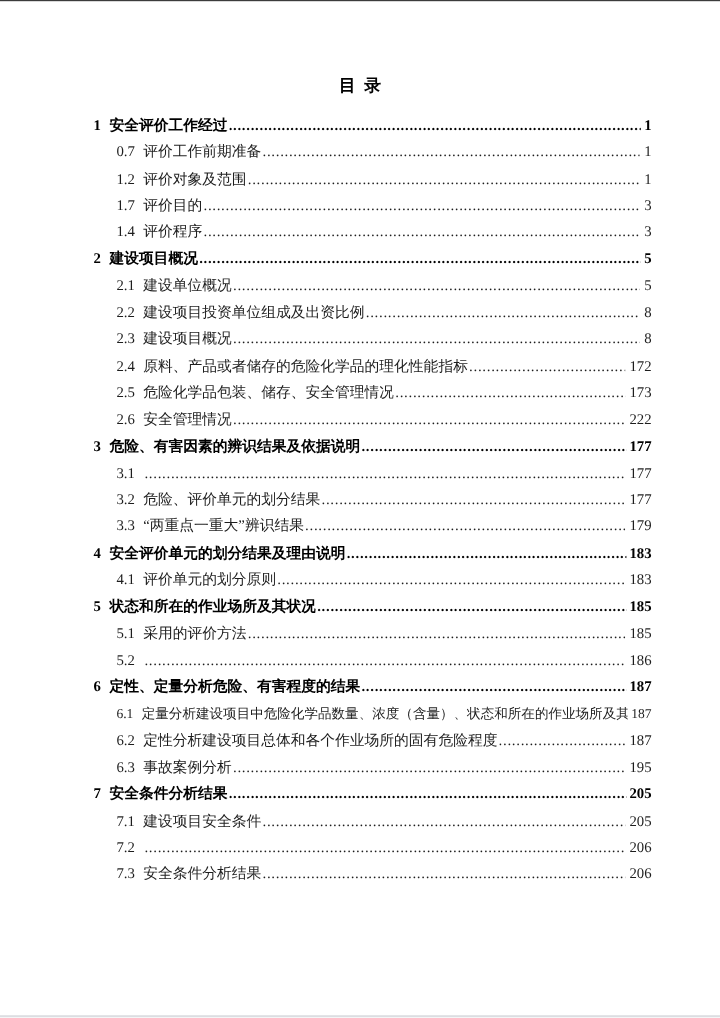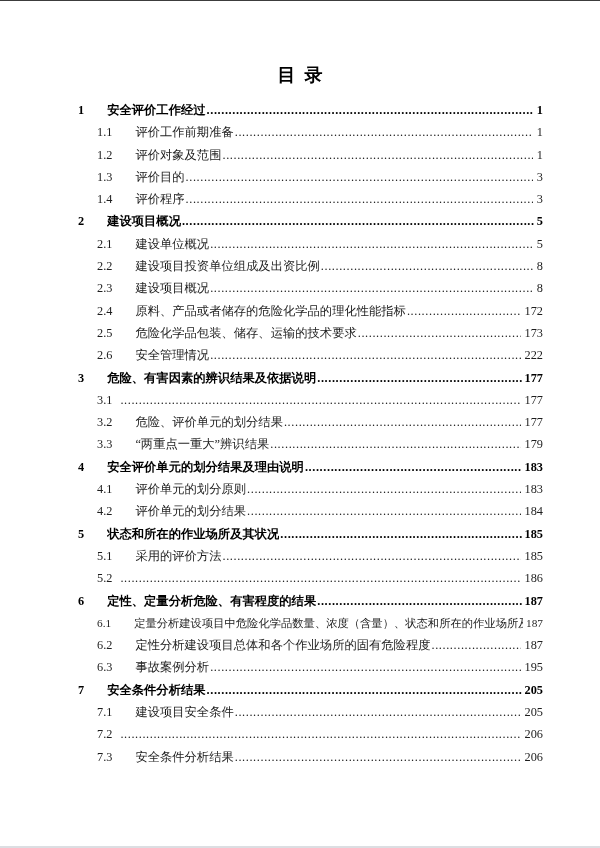--- a/index.html
+++ b/index.html
@@ -14,39 +14,39 @@
     box-sizing: border-box;
     width: 600px; height: 848px;
     border-top: 1px solid #3c3c3c;
     border-bottom: 2px solid #dcdee2;
     background: #ffffff;
   }
   .page-title {
     margin: 0;
     padding-top: 62px;
     text-align: center;
-    font-size: 18px;
+    font-size: 14px;
     font-weight: bold;
     color: #000;
     white-space: pre;
   }
   .toc {
     margin: 12px 57px 0 78px;
   }
   .toc-row {
     display: flex;
     align-items: baseline;
     line-height: 22.3px;
     font-size: 12.3px;
     white-space: nowrap;
   }
   .lvl1 { font-weight: bold; color: #000; }
   .lvl2 { padding-left: 19px; color: #1d1d1d; }
   .toc-num { flex: 0 0 auto; margin-right: 7px; }
-  .toc-label { flex: 0 1 auto; overflow: hidden; margin-left: 16px; }
+  .toc-label { flex: 0 1 auto; overflow: hidden; }
   .toc-dots {
     flex: 1 1 0;
     min-width: 0;
     overflow: hidden;
     margin: 0 1px;
   }
   .toc-dots::after {
     content: "..........................................................................................................................................................................................................................................................................";
     letter-spacing: 0.6px;
   }
@@ -60,33 +60,33 @@
 <div class="page">
   <h1 class="page-title">目  录</h1>
   <div class="toc" id="toc-list">
       <div class="toc-row lvl1">
     <span class="toc-num">1</span>
     <span class="toc-label">安全评价工作经过</span>
     <span class="toc-dots"></span>
     <span class="toc-page">1</span>
   </div>
       <div class="toc-row lvl2">
-    <span class="toc-num">1.1</span>
+    <span class="toc-num">0.7</span>
     <span class="toc-label">评价工作前期准备</span>
     <span class="toc-dots"></span>
     <span class="toc-page">1</span>
   </div>
       <div class="toc-row lvl2">
     <span class="toc-num">1.2</span>
     <span class="toc-label">评价对象及范围</span>
     <span class="toc-dots"></span>
     <span class="toc-page">1</span>
   </div>
       <div class="toc-row lvl2">
-    <span class="toc-num">1.3</span>
+    <span class="toc-num">1.7</span>
     <span class="toc-label">评价目的</span>
     <span class="toc-dots"></span>
     <span class="toc-page">3</span>
   </div>
       <div class="toc-row lvl2">
     <span class="toc-num">1.4</span>
     <span class="toc-label">评价程序</span>
     <span class="toc-dots"></span>
     <span class="toc-page">3</span>
   </div>
@@ -115,21 +115,21 @@
     <span class="toc-page">8</span>
   </div>
       <div class="toc-row lvl2">
     <span class="toc-num">2.4</span>
     <span class="toc-label">原料、产品或者储存的危险化学品的理化性能指标</span>
     <span class="toc-dots"></span>
     <span class="toc-page">172</span>
   </div>
       <div class="toc-row lvl2">
     <span class="toc-num">2.5</span>
-    <span class="toc-label">危险化学品包装、储存、运输的技术要求</span>
+    <span class="toc-label">危险化学品包装、储存、安全管理情况</span>
     <span class="toc-dots"></span>
     <span class="toc-page">173</span>
   </div>
       <div class="toc-row lvl2">
     <span class="toc-num">2.6</span>
     <span class="toc-label">安全管理情况</span>
     <span class="toc-dots"></span>
     <span class="toc-page">222</span>
   </div>
       <div class="toc-row lvl1">
@@ -159,26 +159,20 @@
     <span class="toc-num">4</span>
     <span class="toc-label">安全评价单元的划分结果及理由说明</span>
     <span class="toc-dots"></span>
     <span class="toc-page">183</span>
   </div>
       <div class="toc-row lvl2">
     <span class="toc-num">4.1</span>
     <span class="toc-label">评价单元的划分原则</span>
     <span class="toc-dots"></span>
     <span class="toc-page">183</span>
-  </div>
-      <div class="toc-row lvl2">
-    <span class="toc-num">4.2</span>
-    <span class="toc-label">评价单元的划分结果</span>
-    <span class="toc-dots"></span>
-    <span class="toc-page">184</span>
   </div>
       <div class="toc-row lvl1">
     <span class="toc-num">5</span>
     <span class="toc-label">状态和所在的作业场所及其状况</span>
     <span class="toc-dots"></span>
     <span class="toc-page">185</span>
   </div>
       <div class="toc-row lvl2">
     <span class="toc-num">5.1</span>
     <span class="toc-label">采用的评价方法</span>

